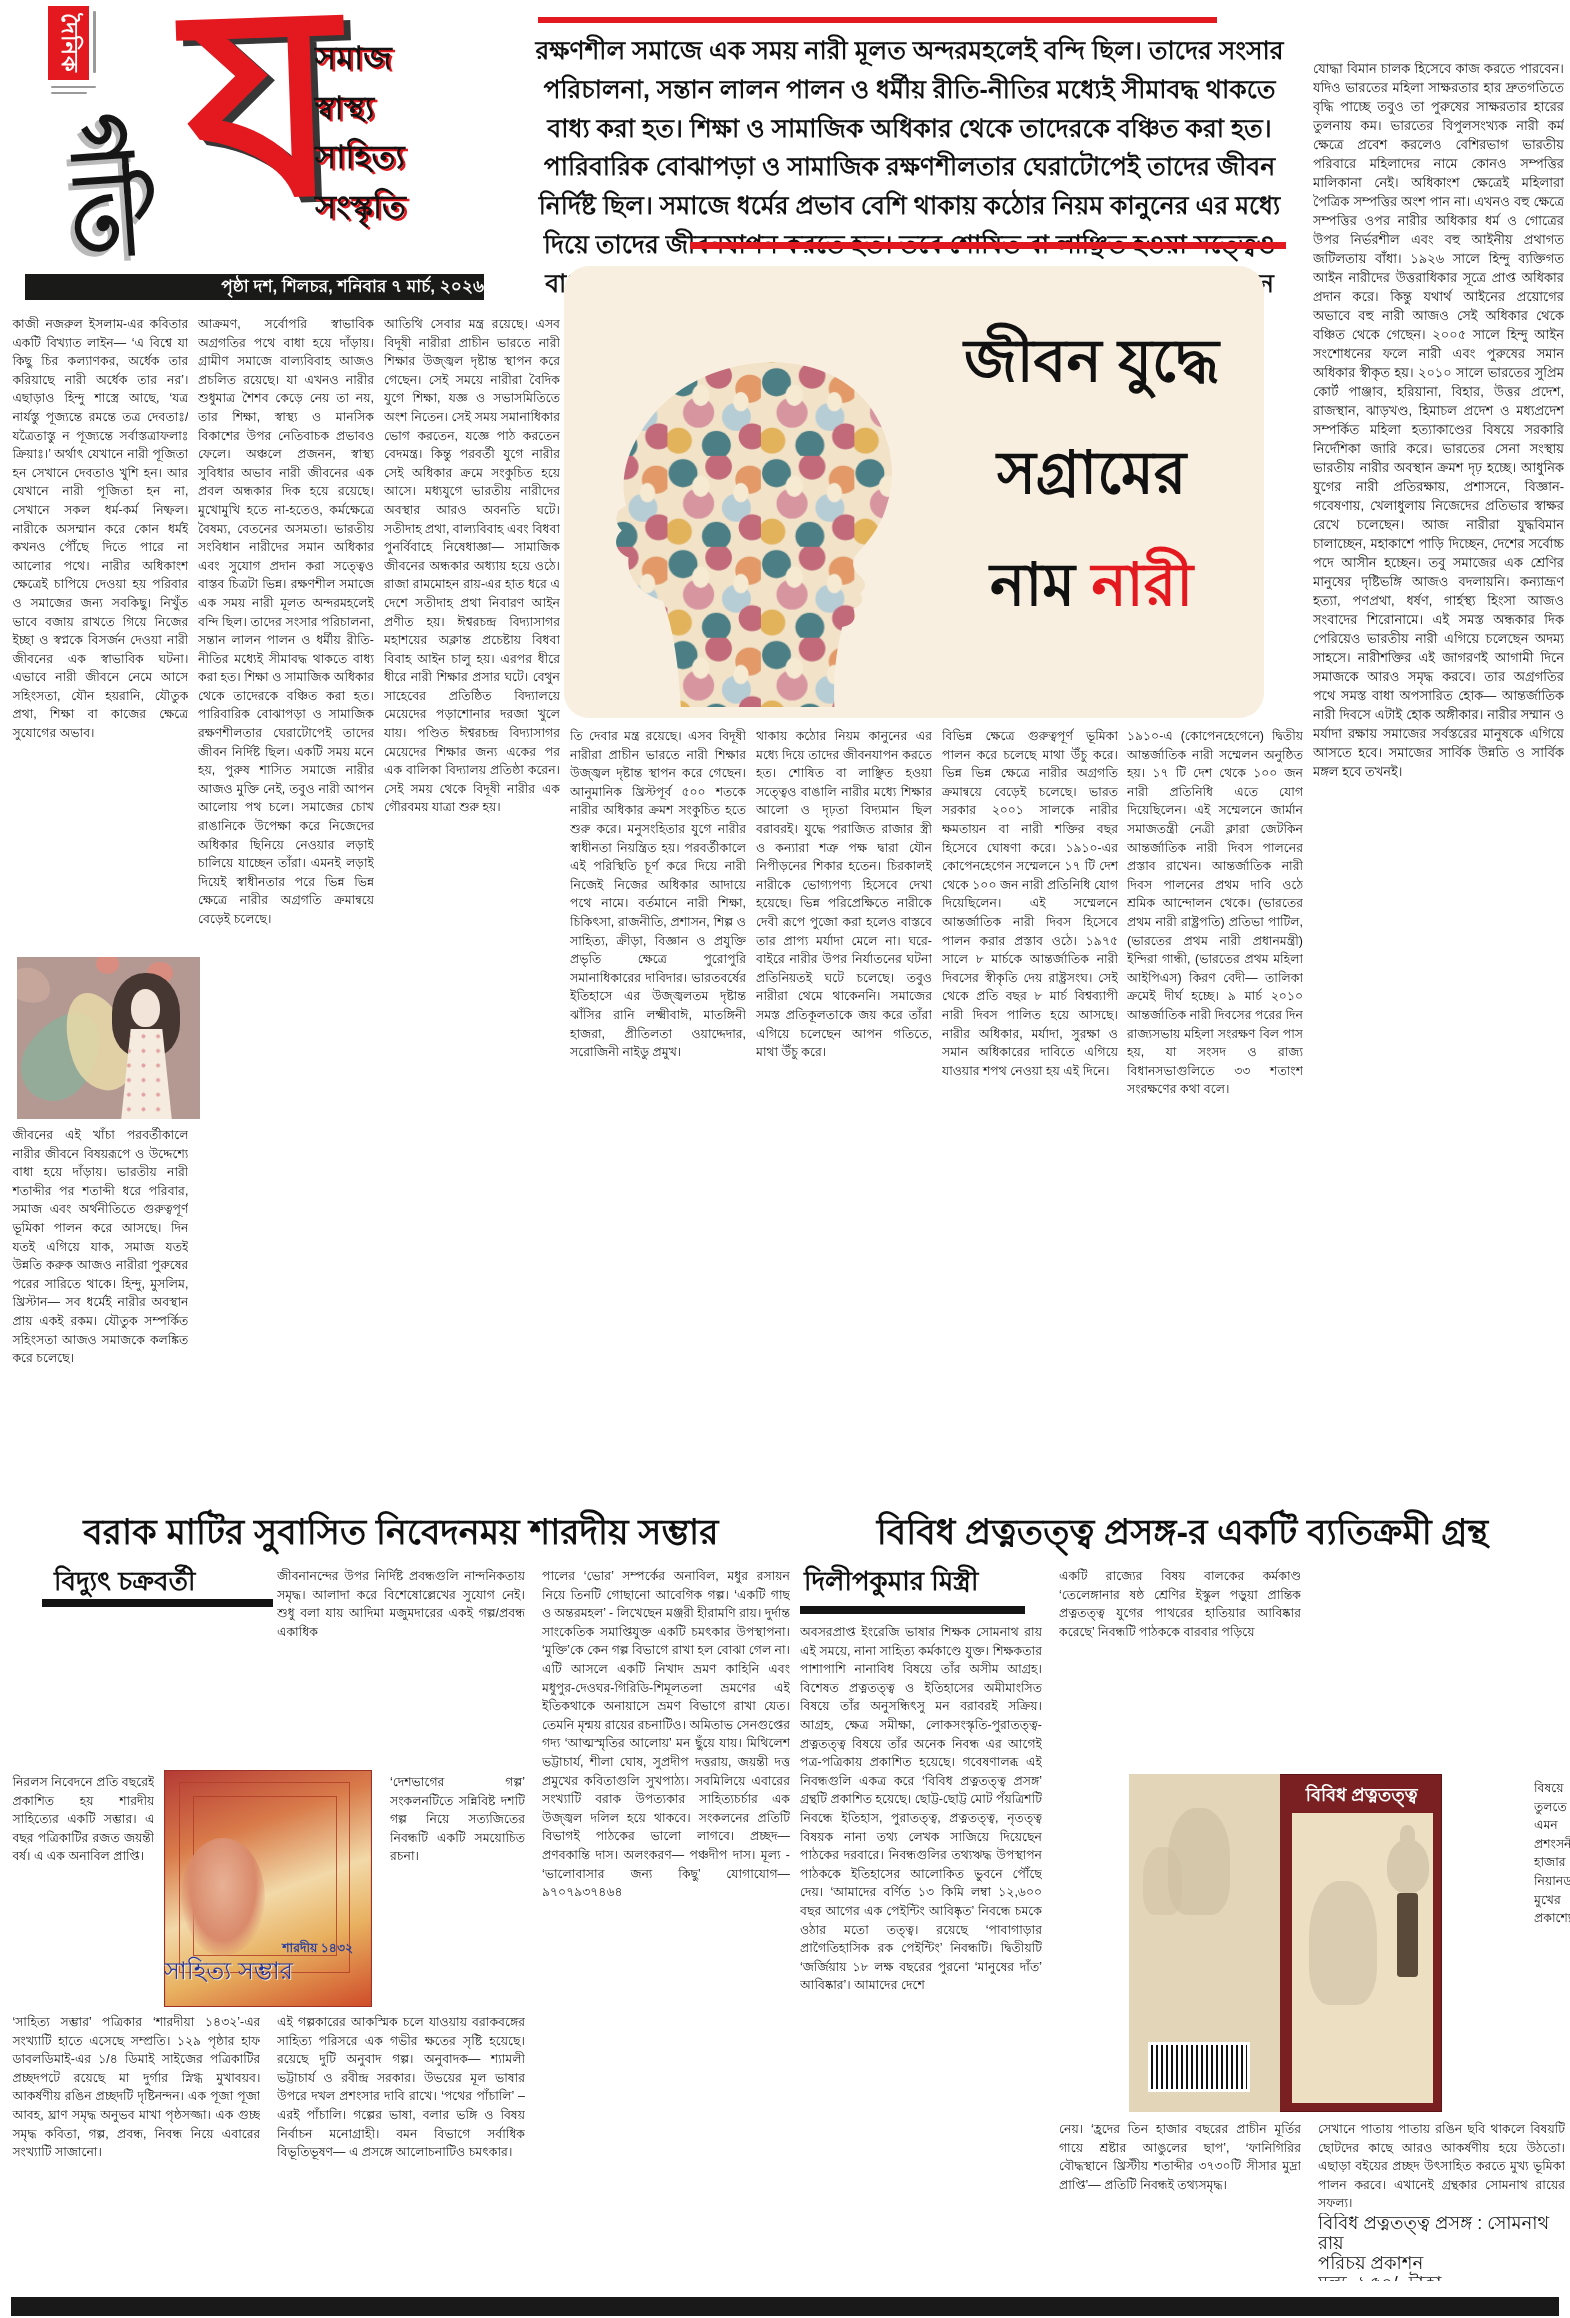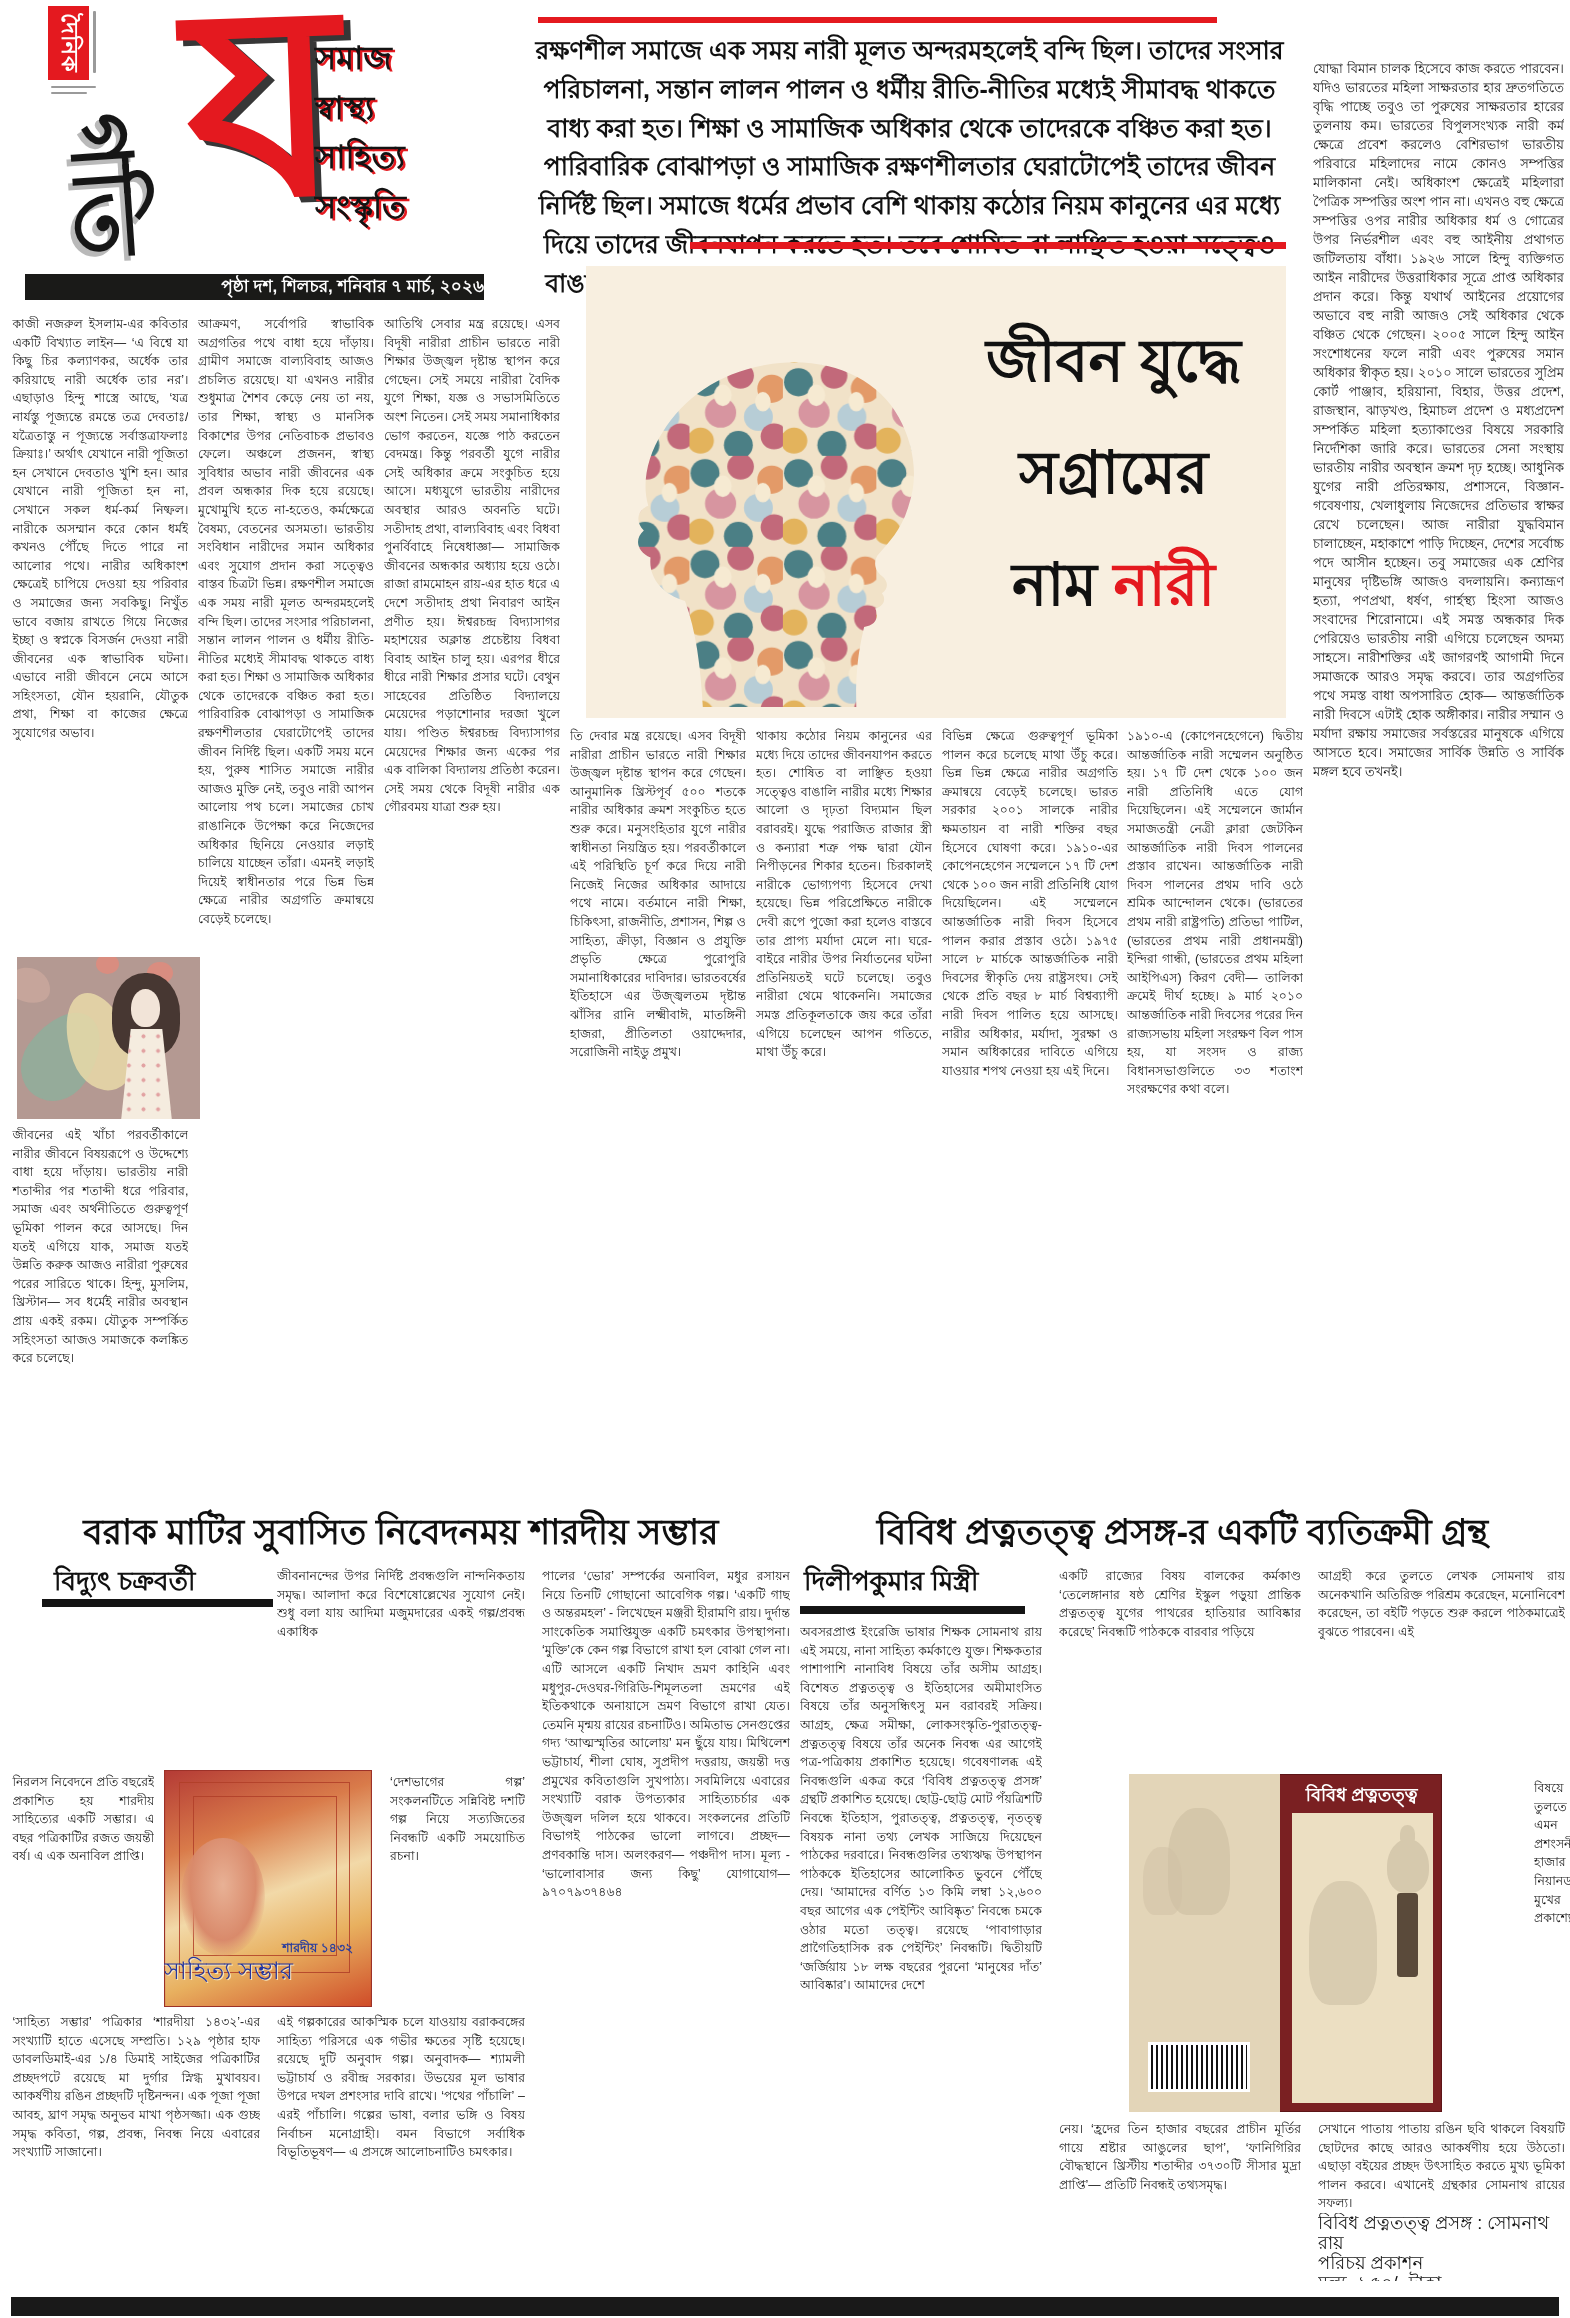--- a/index.html
+++ b/index.html
@@ -86,21 +86,21 @@
     <span>পৃষ্ঠা দশ, শিলচর, শনিবার ৭ মার্চ, ২০২৬</span>
   </div>
 
   <div class="abs red-rule" style="left:538px;top:17px;width:679px;height:5.6px;"></div>
   <div class="abs lead" style="left:535px;top:31px;width:749px;">
     <span>রক্ষণশীল সমাজে এক সময় নারী মূলত অন্দরমহলেই বন্দি ছিল। তাদের সংসার পরিচালনা, সন্তান লালন পালন ও ধর্মীয় রীতি-নীতির মধ্যেই সীমাবদ্ধ থাকতে বাধ্য করা হত। শিক্ষা ও সামাজিক অধিকার থেকে তাদেরকে বঞ্চিত করা হত। পারিবারিক বোঝাপড়া ও সামাজিক রক্ষণশীলতার ঘেরাটোপেই তাদের জীবন নির্দিষ্ট ছিল। সমাজে ধর্মের প্রভাব বেশি থাকায় কঠোর নিয়ম কানুনের এর মধ্যে দিয়ে তাদের জীবনযাপন করতে হত। তবে শোষিত বা লাঞ্ছিত হওয়া সত্ত্বেও বাঙালি নারীর মধ্যে শিক্ষার আলো ও দৃঢ়তা বিদ্যমান ছিল বরাবরই। লিখছেন—</span>
     <span class="writer">ঝুমা সরকার</span>
   </div>
   <div class="abs red-rule" style="left:690px;top:242px;width:596px;height:6.8px;"></div>
 
-  <div class="abs panel" style="left:586px;top:266px;width:700px;height:452px;">
+  <div class="abs panel" style="left:564px;top:266px;width:700px;height:452px;border-radius:25px;">
     <svg class="abs" style="left:10px;top:8px;" width="356" height="433" viewBox="0 0 320 400" preserveAspectRatio="none">
       <defs>
         <pattern id="collage" width="84" height="84" patternUnits="userSpaceOnUse">
           <rect width="84" height="84" fill="#f1e2c8"></rect>
           <circle cx="14" cy="16" r="13" fill="#4b7f85"></circle>
           <circle cx="46" cy="10" r="12" fill="#c2697a"></circle>
           <circle cx="74" cy="22" r="13" fill="#e39a68"></circle>
           <circle cx="28" cy="44" r="14" fill="#d795a0"></circle>
           <circle cx="62" cy="48" r="13" fill="#b7cdd6"></circle>
           <circle cx="10" cy="70" r="12" fill="#e3b35c"></circle>
@@ -161,21 +161,20 @@
   <div class="col" style="left:277px;top:2013px;width:248px;height:266px;">এই গল্পকারের আকস্মিক চলে যাওয়ায় বরাকবঙ্গের সাহিত্য পরিসরে এক গভীর ক্ষতের সৃষ্টি হয়েছে। রয়েছে দুটি অনুবাদ গল্প। অনুবাদক— শ্যামলী ভট্টাচার্য ও রবীন্দ্র সরকার। উভয়ের মূল ভাষার উপরে দখল প্রশংসার দাবি রাখে। ‘পথের পাঁচালি’ – এরই পাঁচালি। গল্পের ভাষা, বলার ভঙ্গি ও বিষয় নির্বাচন মনোগ্রাহী। বমন বিভাগে সর্বাধিক বিভূতিভূষণ— এ প্রসঙ্গে আলোচনাটিও চমৎকার।</div>
   <div class="col" style="left:542px;top:1567px;width:248px;height:712px;">পালের ‘ভোর’ সম্পর্কের অনাবিল, মধুর রসায়ন নিয়ে তিনটি গোছানো আবেগিক গল্প। ‘একটি গাছ ও অন্তরমহল’ - লিখেছেন মঞ্জরী হীরামণি রায়। দুর্দান্ত সাংকেতিক সমাপ্তিযুক্ত একটি চমৎকার উপস্থাপনা। ‘মুক্তি’কে কেন গল্প বিভাগে রাখা হল বোঝা গেল না। এটি আসলে একটি নিখাদ ভ্রমণ কাহিনি এবং মধুপুর-দেওঘর-গিরিডি-শিমূলতলা ভ্রমণের এই ইতিকথাকে অনায়াসে ভ্রমণ বিভাগে রাখা যেত। তেমনি মৃন্ময় রায়ের রচনাটিও। অমিতাভ সেনগুপ্তের গদ্য ‘আত্মস্মৃতির আলোয়’ মন ছুঁয়ে যায়। মিথিলেশ ভট্টাচার্য, শীলা ঘোষ, সুপ্রদীপ দত্তরায়, জয়ন্তী দত্ত প্রমুখের কবিতাগুলি সুখপাঠ্য। সবমিলিয়ে এবারের সংখ্যাটি বরাক উপত্যকার সাহিত্যচর্চার এক উজ্জ্বল দলিল হয়ে থাকবে। সংকলনের প্রতিটি বিভাগই পাঠকের ভালো লাগবে। প্রচ্ছদ— প্রণবকান্তি দাস। অলংকরণ— পঞ্চদীপ দাস। মূল্য - ‘ভালোবাসার জন্য কিছু’ যোগাযোগ— ৯৭০৭৯৩৭৪৬৪</div>
 
   <div class="abs b-headline" style="left:800px;top:1505px;width:765px;">বিবিধ প্রত্নতত্ত্ব প্রসঙ্গ-র একটি ব্যতিক্রমী গ্রন্থ</div>
   <div class="abs byline" style="left:804px;top:1561px;width:259px;">দিলীপকুমার মিস্ত্রী</div>
   <div class="abs black-rule" style="left:800px;top:1606px;width:225px;height:8px;"></div>
 
   <div class="col" style="left:800px;top:1623px;width:242px;height:656px;">অবসরপ্রাপ্ত ইংরেজি ভাষার শিক্ষক সোমনাথ রায় এই সময়ে, নানা সাহিত্য কর্মকাণ্ডে যুক্ত। শিক্ষকতার পাশাপাশি নানাবিধ বিষয়ে তাঁর অসীম আগ্রহ। বিশেষত প্রত্নতত্ত্ব ও ইতিহাসের অমীমাংসিত বিষয়ে তাঁর অনুসন্ধিৎসু মন বরাবরই সক্রিয়। আগ্রহ, ক্ষেত্র সমীক্ষা, লোকসংস্কৃতি-পুরাতত্ত্ব-প্রত্নতত্ত্ব বিষয়ে তাঁর অনেক নিবন্ধ এর আগেই পত্র-পত্রিকায় প্রকাশিত হয়েছে। গবেষণালব্ধ এই নিবন্ধগুলি একত্র করে ‘বিবিধ প্রত্নতত্ত্ব প্রসঙ্গ’ গ্রন্থটি প্রকাশিত হয়েছে। ছোট্ট-ছোট্ট মোট পঁয়ত্রিশটি নিবন্ধে ইতিহাস, পুরাতত্ত্ব, প্রত্নতত্ত্ব, নৃতত্ত্ব বিষয়ক নানা তথ্য লেখক সাজিয়ে দিয়েছেন পাঠকের দরবারে। নিবন্ধগুলির তথ্যঋদ্ধ উপস্থাপন পাঠককে ইতিহাসের আলোকিত ভুবনে পৌঁছে দেয়। ‘আমাদের বর্ণিত ১৩ কিমি লম্বা ১২,৬০০ বছর আগের এক পেইন্টিং আবিষ্কৃত’ নিবন্ধে চমকে ওঠার মতো তত্ত্ব। রয়েছে ‘পাবাগাড়ার প্রাগৈতিহাসিক রক পেইন্টিং’ নিবন্ধটি। দ্বিতীয়টি ‘জর্জিয়ায় ১৮ লক্ষ বছরের পুরনো ‘মানুষের দাঁত’ আবিষ্কার’। আমাদের দেশে</div>
   <div class="col" style="left:1059px;top:1567px;width:242px;height:200px;">একটি রাজ্যের বিষয় বালকের কর্মকাণ্ড ‘তেলেঙ্গানার ষষ্ঠ শ্রেণির ইস্কুল পড়ুয়া প্রান্তিক প্রত্নতত্ত্ব যুগের পাথরের হাতিয়ার আবিষ্কার করেছে’ নিবন্ধটি পাঠককে বারবার পড়িয়ে</div>
   <div class="col" style="left:1059px;top:2120px;width:242px;height:159px;">নেয়। ‘হ্রদের তিন হাজার বছরের প্রাচীন মূর্তির গায়ে শ্রষ্টার আঙুলের ছাপ’, ‘ফানিগিরির বৌদ্ধস্থানে খ্রিস্টীয় শতাব্দীর ৩৭৩০টি সীসার মুদ্রা প্রাপ্তি’— প্রতিটি নিবন্ধই তথ্যসমৃদ্ধ।</div>
-  <div class="col" style="left:1318px;top:1567px;width:247px;height:200px;">আগ্রহী করে তুলতে লেখক সোমনাথ রায় অনেকখানি অতিরিক্ত পরিশ্রম করেছেন, মনোনিবেশ করেছেন, তা বইটি পড়তে শুরু করলে পাঠকমাত্রেই বুঝতে পারবেন। এই</div>
   <div class="col" style="left:1534px;top:1780px;width:114px;height:332px;font-family:Liberation Mono, monospace;">বিষয়ে আগ্রহী করে তুলতে প্রকাশকের এমন উদ্যোগ প্রশংসনীয়। ‘১৫০০০ হাজার বছর বয়সী নিয়ানডার্থাল মহিলার মুখের থ্রি-ডি মডেল প্রকাশ্যে’—</div>
   <div class="col" style="left:1318px;top:2120px;width:247px;height:90px;">সেখানে পাতায় পাতায় রঙিন ছবি থাকলে বিষয়টি ছোটদের কাছে আরও আকর্ষণীয় হয়ে উঠতো। এছাড়া বইয়ের প্রচ্ছদ উৎসাহিত করতে মুখ্য ভূমিকা পালন করবে। এখানেই গ্রন্থকার সোমনাথ রায়ের সফল্য।</div>
   <div class="col book-info" style="left:1318px;top:2213px;width:247px;height:68px;text-align:left;">
     <div>বিবিধ প্রত্নতত্ত্ব প্রসঙ্গ : সোমনাথ রায়</div>
     <div>পরিচয় প্রকাশন</div>
     <div>মূল্য -১৫০/- টাকা</div>
   </div>
 
   <div class="abs cover2" style="left:1129px;top:1774px;width:313px;height:338px;">
     <div class="cover2-back">

